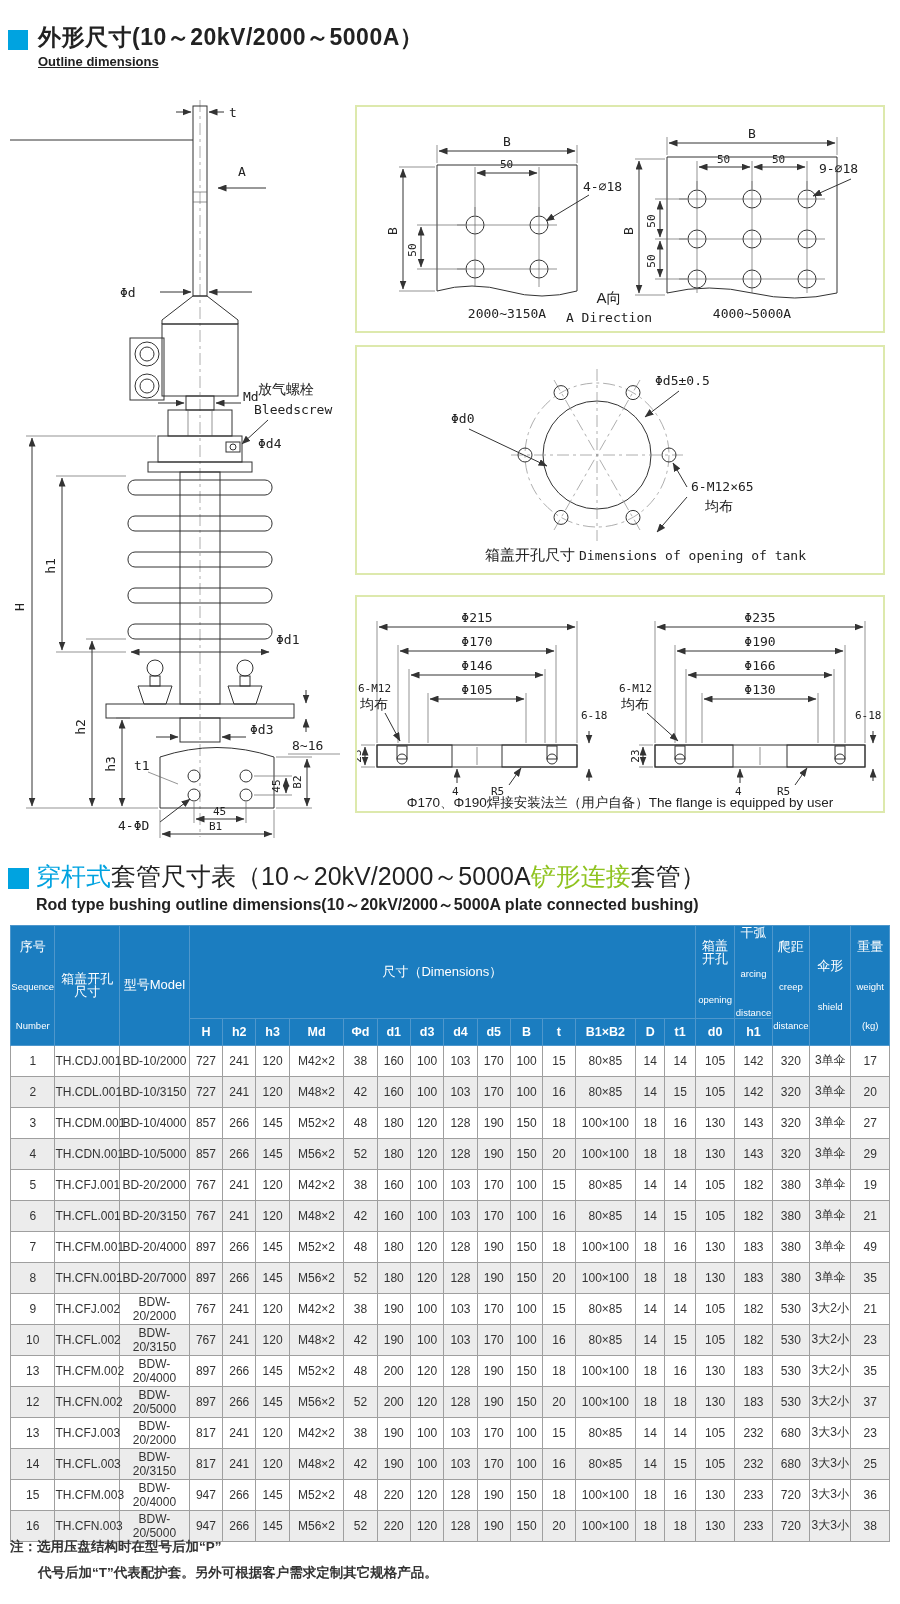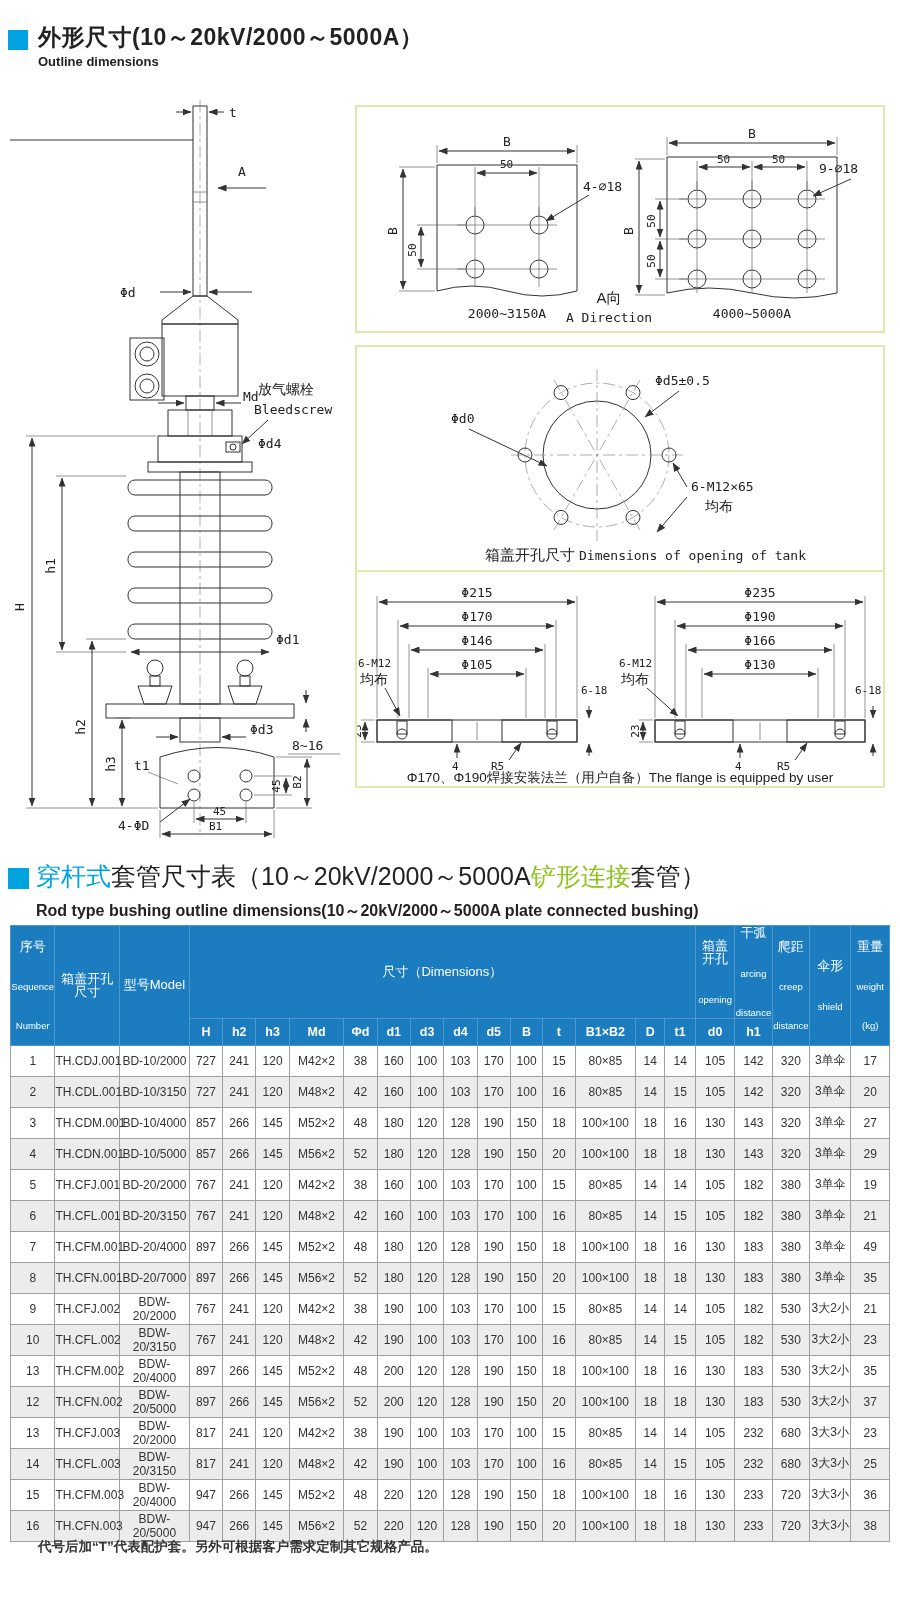--- a/index.html
+++ b/index.html
@@ -1,25 +1,25 @@
 <!DOCTYPE html>
 <html><head>
 <meta charset="utf-8">
 <style>
   html,body{margin:0;padding:0;background:#fff;}
   body{width:900px;height:1604px;position:relative;font-family:"Liberation Sans",sans-serif;color:#222;overflow:hidden;}
   .abs{position:absolute;}
   
   .sq{position:absolute;background:#00a3e0;}
   .t1{font-size:23px;font-weight:bold;letter-spacing:.5px;}
-  .t1sub{font-size:13px;font-weight:bold;margin-top:1px;}
+  .t1sub{font-size:13px;font-weight:bold;margin-top:1px;text-decoration:underline;}
   .t2{font-size:25px;font-weight:normal;white-space:nowrap;}
   .t2 .blue{color:#00a3e0;}
   .t2 .green{color:#8fc31f;}
-  .t2sub{font-size:16px;font-weight:600;margin-top:8px;}
+  .t2sub{font-size:16px;font-weight:600;margin-top:2px;}
   
   .dbox{position:absolute;border:2px solid #dde9ad;background:#fff;}
   svg{display:block;}
   .ln{stroke:#333;fill:none;stroke-width:1;}
   .thin{stroke:#666;stroke-width:.7;fill:none;}
   .cl{stroke:#999;stroke-width:.8;fill:none;stroke-dasharray:12 4 3 4;}
   .dt{font-family:"DejaVu Sans Mono",monospace;font-size:13px;fill:#222;}
   .dts{font-family:"DejaVu Sans Mono",monospace;font-size:11px;fill:#222;}
   .dcn{font-family:"Liberation Sans",sans-serif;font-size:14px;fill:#222;}
   .dcap{font-family:"Liberation Sans",sans-serif;font-size:15px;fill:#222;}
@@ -302,21 +302,21 @@
   <path class="ln" d="M322,44 L288,70" marker-end="url(#m3)"></path>
   <path class="ln" d="M330,140 L316,116" marker-end="url(#m3)"></path>
   <path class="ln" d="M330,150 L300,185" marker-end="url(#m3)"></path>
   <text class="dt" x="334" y="144">6-M12×65</text>
   <text class="dcn" x="348" y="164">均布</text>
   <text class="dcap" x="128" y="213">箱盖开孔尺寸</text>
   <text class="dt" x="222" y="213">Dimensions of opening of tank</text>
 </svg>
 </div>
 
-<div class="dbox" style="left:355px;top:570px;width:526px;height:214px;">
+<div class="dbox" style="left:355px;top:595px;width:526px;height:214px;">
 <svg width="526" height="214" viewBox="0 0 526 214">
   <defs>
     <marker id="m4" markerWidth="9" markerHeight="7" refX="8.5" refY="3.5" orient="auto">
           <path d="M0,0L9,3.5L0,7Z" fill="#333"></path>
         </marker>
     <pattern id="dh4" width="6" height="6" patternUnits="userSpaceOnUse">
           <path d="M0,6L6,0" stroke="#777" stroke-width="0.7"></path>
         </pattern>
   </defs>
 
@@ -881,14 +881,15 @@
           <td>233</td>
           <td>720</td>
           <td>3大3小</td>
           <td>38</td>
         </tr>
       </tbody>
 </table>
 </div>
 
 <div class="notes">
+  <div>注：选用压盘结构时在型号后加“P”</div>
   <div class="ind">代号后加“T”代表配护套。另外可根据客户需求定制其它规格产品。</div>
 </div>
 
 </body></html>

